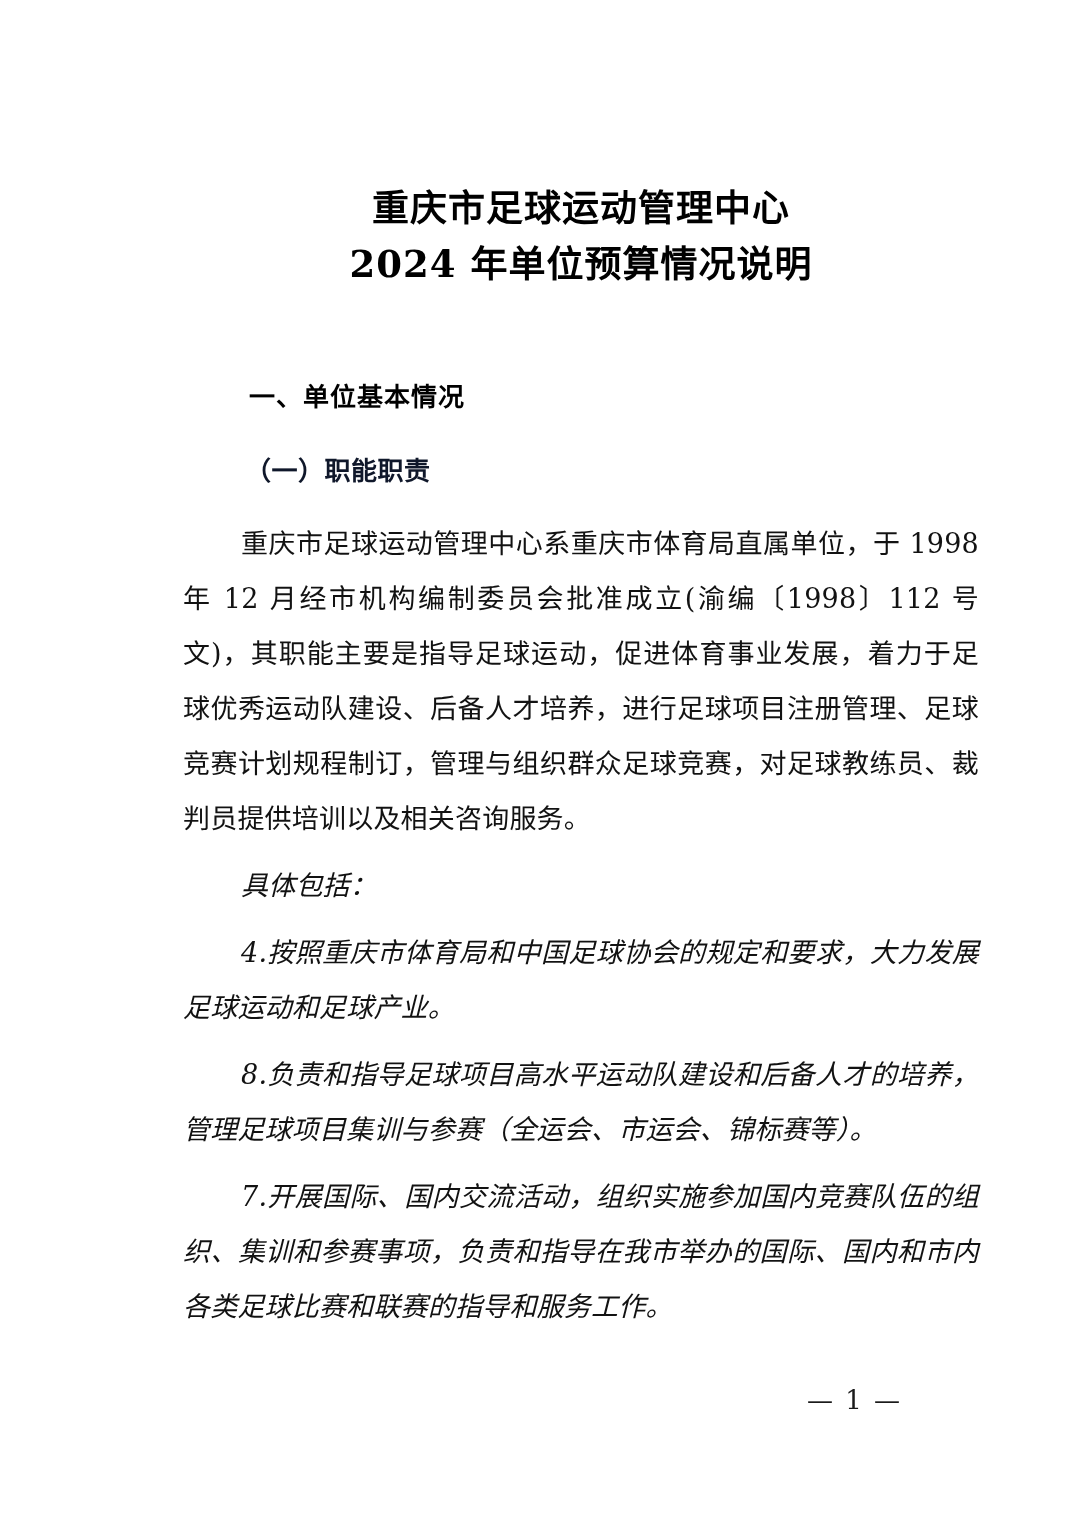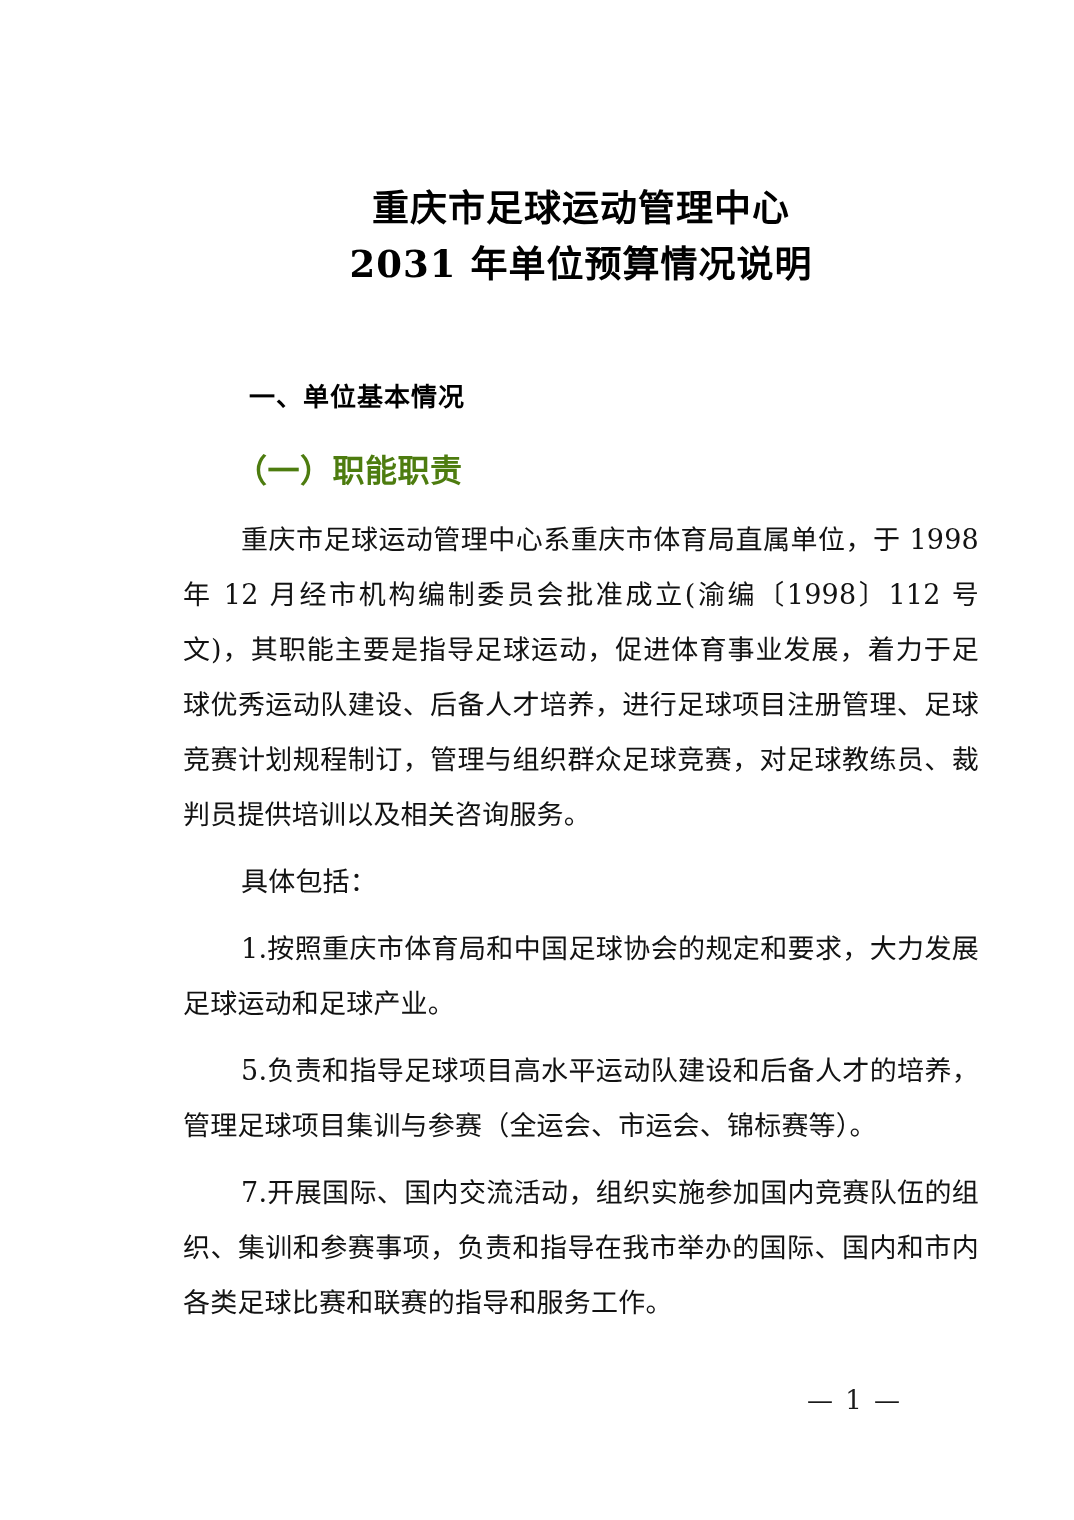--- a/index.html
+++ b/index.html
@@ -46,70 +46,71 @@
     font-size: 26px;
     line-height: 46px;
     margin: 16px;
     padding-top: 66px;
     padding-left: 58px;
     letter-spacing: 1px;
     color: #000000;
   }
   .sub-heading {
     font-family: "DejaVu Sans", "Liberation Sans", sans-serif;
-    font-size: 32px;
+    font-size: 26px;
     line-height: 46px;
-    margin: 2px;
+    margin: 12px;
     padding-top: 12px;
     padding-left: 58px;
     letter-spacing: 0.5px;
-    color: #4d7c0f;
+    color: #0f172a;
   }
   p.body-para {
     font-family: "DejaVu Serif", "Liberation Serif", serif;
     font-size: 27px;
     line-height: 55px;
     margin: 8px;
     padding-top: 10px;
     text-indent: 58px;
     text-align: justify;
     text-justify: inter-ideograph;
     letter-spacing: 0.2px;
     color: #121212;
   }
   p.body-para.tight {
     padding-top: 4px;
+    font-style: italic;
   }
   .page-number {
     position: absolute;
     right: 130px;
     bottom: 105px;
     font-family: "DejaVu Serif", "Liberation Serif", serif;
     font-size: 26px;
     letter-spacing: 2px;
     color: #1a1a1a;
   }
 </style>
 </head>
 <body>
 
 <div class="page">
   <div class="content">
 
     <h1 class="doc-title">
       <span>重庆市足球运动管理中心</span>
-      <span class="line2">2031 年单位预算情况说明</span>
+      <span class="line2">2024 年单位预算情况说明</span>
     </h1>
 
     <h2 class="section-heading">一、单位基本情况</h2>
 
     <h3 class="sub-heading">（一）职能职责</h3>
 
     <p class="body-para">重庆市足球运动管理中心系重庆市体育局直属单位，于 1998 年 12 月经市机构编制委员会批准成立(渝编〔1998〕112 号文)，其职能主要是指导足球运动，促进体育事业发展，着力于足球优秀运动队建设、后备人才培养，进行足球项目注册管理、足球竞赛计划规程制订，管理与组织群众足球竞赛，对足球教练员、裁判员提供培训以及相关咨询服务。</p>
     <p class="body-para tight">具体包括：</p>
-    <p class="body-para tight">1.按照重庆市体育局和中国足球协会的规定和要求，大力发展足球运动和足球产业。</p>
-    <p class="body-para tight">5.负责和指导足球项目高水平运动队建设和后备人才的培养，管理足球项目集训与参赛（全运会、市运会、锦标赛等）。</p>
+    <p class="body-para tight">4.按照重庆市体育局和中国足球协会的规定和要求，大力发展足球运动和足球产业。</p>
+    <p class="body-para tight">8.负责和指导足球项目高水平运动队建设和后备人才的培养，管理足球项目集训与参赛（全运会、市运会、锦标赛等）。</p>
     <p class="body-para tight">7.开展国际、国内交流活动，组织实施参加国内竞赛队伍的组织、集训和参赛事项，负责和指导在我市举办的国际、国内和市内各类足球比赛和联赛的指导和服务工作。</p>
 
   </div>
 
   <div class="page-number">— 1 —</div>
 </div>
 
 </body></html>

